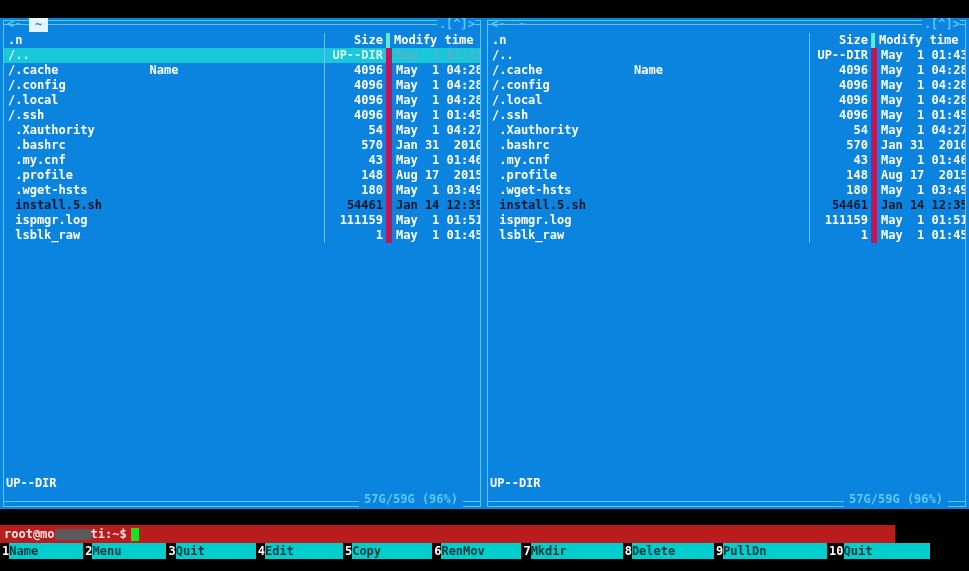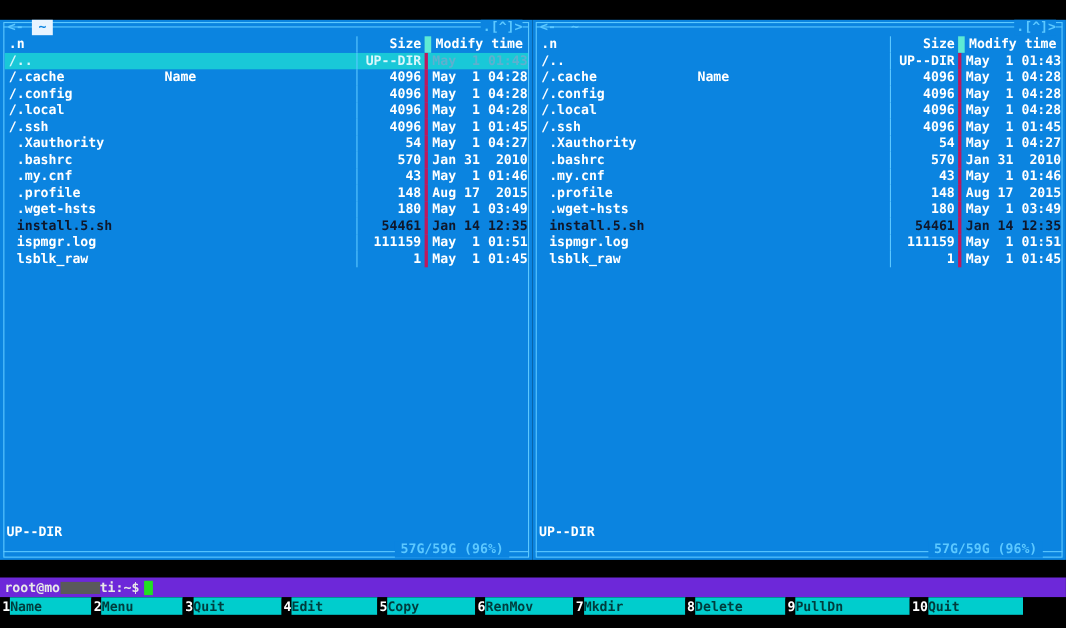--- a/index.html
+++ b/index.html
@@ -48,28 +48,28 @@
 
   
   .colhead{
     position:absolute;top:15px;left:4px;right:4px;height:15px;
     color:#fff;font-weight:bold;display:flex;white-space:pre;
   }
   .c-name{flex:1 1 auto;position:relative;}
   .c-name .sortind{position:absolute;left:4px;top:0;}
   .c-name .nlabel{position:absolute;left:0;right:0;text-align:center;}
   .c-size{width:62px;text-align:right;padding-right:3px;border-left:1px solid #5cc8ff;box-sizing:border-box;}
-  .c-time{width:94px;text-align:left;padding-left:4px;border-left:6px solid #5eead4;box-sizing:border-box;}
+  .c-time{width:94px;text-align:left;padding-left:4px;border-left:4px solid #5eead4;box-sizing:border-box;}
 
   
   .filelist{position:absolute;top:30px;left:4px;right:4px;bottom:36px;overflow:hidden;}
   .frow{height:15px;display:flex;white-space:pre;color:#fff;font-weight:bold;}
   .frow .f-name{flex:1 1 auto;padding-left:4px;overflow:hidden;}
   .frow .f-size{width:62px;text-align:right;padding-right:3px;border-left:1px solid #5cc8ff;box-sizing:border-box;}
-  .frow .f-time{width:94px;text-align:left;padding-left:4px;border-left:3px solid #be185d;box-sizing:border-box;}
+  .frow .f-time{width:94px;text-align:left;padding-left:4px;border-left:6px solid #be185d;box-sizing:border-box;}
   .frow.exec .f-name,.frow.exec .f-size,.frow.exec .f-time{color:#0f172a;}
   .frow.selected{background:#19c8d8;}
   .frow.selected .f-name,.frow.selected .f-size{color:#d9f7fb;}
   .frow.selected .f-time{color:#5fb0cf;}
 
   
   .ministatus{
     position:absolute;left:6px;bottom:18px;color:#fff;font-weight:bold;white-space:pre;
   }
   
@@ -79,21 +79,21 @@
   .freebar .fdash{position:absolute;left:0;right:0;top:7px;height:1px;background:#5cc8ff;}
   .freebar .ftext{position:absolute;right:18px;top:-2px;background:#0b84e0;padding:0 5px;white-space:pre;z-index:2;}
 
   
   .hintline{
     position:absolute;top:509px;left:0;width:969px;height:16px;
     background:#000;color:#c9c9c9;font-weight:bold;white-space:pre;padding-left:4px;box-sizing:border-box;
   }
   
   .promptline{
-    position:absolute;top:525px;left:0;width:969px;height:18px;background:#6d28d9;
+    position:absolute;top:525px;left:0;width:895px;height:18px;background:#b91c1c;
     display:flex;align-items:center;white-space:pre;padding-left:4px;box-sizing:border-box;
   }
   .prompt-txt{color:#e8e8e8;font-weight:bold;}
   .prompt-redact{display:inline-block;width:36px;height:11px;background:#5a5a5a;vertical-align:-1px;}
   .cursor{display:inline-block;width:8px;height:13px;background:#21e021;margin-left:4px;}
 
   
   .fkeys{
     position:absolute;top:543px;left:0;width:969px;height:16px;background:#000;
     display:flex;align-items:stretch;

